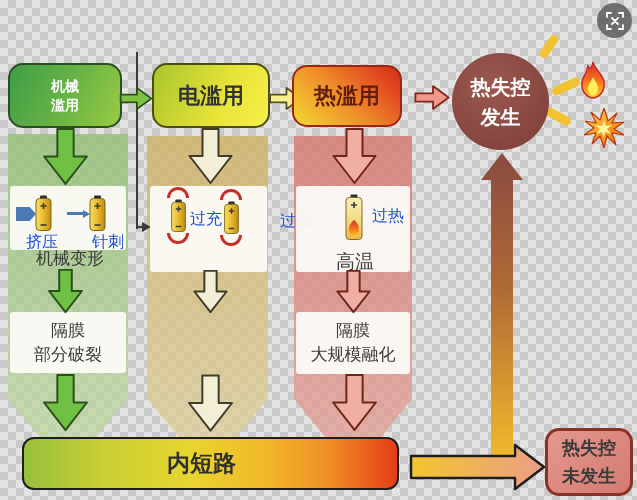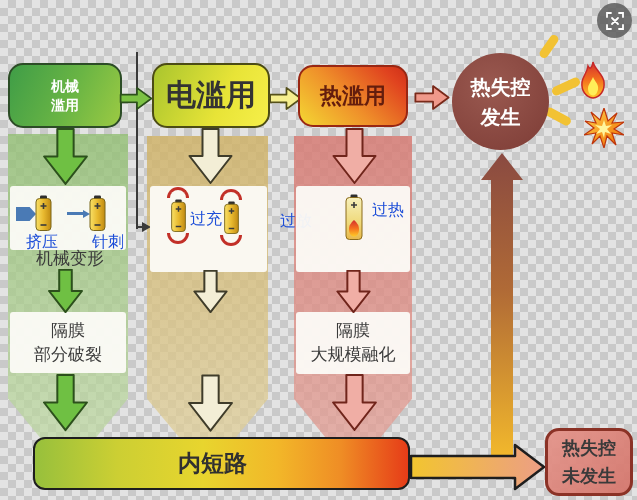--- a/index.html
+++ b/index.html
@@ -15,21 +15,21 @@
   .col{clip-path:polygon(0 0,100% 0,100% 87%,73% 100%,27% 100%,0 87%);}
   .col-mech{background:linear-gradient(180deg,rgba(147,191,117,.82),rgba(190,216,162,.72));}
   .col-elec{background:linear-gradient(180deg,rgba(207,178,104,.84),rgba(223,206,152,.74));}
   .col-therm{background:linear-gradient(180deg,rgba(214,124,117,.86),rgba(226,158,148,.76));}
   
   .topbox{display:flex;align-items:center;justify-content:center;text-align:center;
     font-weight:bold;border-radius:15px;box-sizing:border-box;}
   .box-mech{background:linear-gradient(115deg,#3f9d47 0%,#6ab544 55%,#9bca43 100%);
     border:2px solid #2c4c26;color:#ffffff;font-size:14px;line-height:1.35;}
   .box-elec{background:linear-gradient(115deg,#a9c52e 0%,#e8e437 60%,#f6ef4a 100%);
-    border:2px solid #4c4c14;color:#333333;font-size:30px;text-align:right;}
+    border:2px solid #4c4c14;color:#333333;font-size:22px;text-align:right;}
   .box-therm{background:linear-gradient(45deg,#f4d733 0%,#ef8f2a 45%,#e0431f 85%,#cf2f18 100%);
     border:2px solid #992713;color:#641d0d;font-size:22px;}
   
   .circle{border-radius:50%;background:radial-gradient(circle at 40% 35%,#9a5950,#84433c 75%);
     color:#fff;font-weight:bold;font-size:20px;line-height:1.5;display:flex;align-items:center;
     justify-content:center;text-align:center;}
   .ray{background:#f2c233;border-radius:5px;}
   
   .wbox{background:rgba(252,251,247,.95);border-radius:3px;box-sizing:border-box;}
   .caption{position:absolute;left:4px;right:0;text-align:center;color:#3b3b3b;
@@ -149,21 +149,22 @@
     <div class="minilabel" style="left:92px;top:25px;width:34px;margin-left:37px;">过放</div>
   </div>
 
   <div class="abs wbox" style="left:296px;top:186px;width:114px;height:86px;">
     <svg class="abs" style="left:49px;top:8px;" width="18" height="46" viewBox="0 0 18 46">
       <rect x="5.5" y="0.5" width="7" height="4" rx="1.2" fill="#2e2e2e"></rect>
       <rect x="1" y="3.5" width="16" height="42" rx="3.5" fill="url(#gBatHot)" stroke="#8a6a1a"></rect>
       <path d="M9 8 V14 M6 11 H12" stroke="#3a3a3a" stroke-width="1.6"></path>
       <path d="M9 26 C12 29 14 31 14 35.5 C14 40 11.5 42.5 9 42.5 C6.5 42.5 4 40 4 35.5 C4 31 6 29 9 26 Z" fill="url(#gFlame)"></path>
     </svg>
-    <div class="minilabel" style="left:72px;top:14px;width:40px;">过热</div>
+    <div class="minilabel" style="left:72px;top:20px;width:40px;">过热</div>
+    <div class="caption" style="top:62px;font-size:19px;">高温</div>
   </div>
 
   <div class="abs wbox" style="left:10px;top:312px;width:116px;height:61px;display:flex;align-items:center;justify-content:center;">
     <div class="caption pre" style="position:static;">隔膜
 部分破裂</div>
   </div>
   <div class="abs wbox" style="left:296px;top:312px;width:114px;height:62px;display:flex;align-items:center;justify-content:center;">
     <div class="caption pre" style="position:static;">隔膜
 大规模融化</div>
   </div>
@@ -204,21 +205,21 @@
   </div>
   <svg class="abs" style="left:119px;top:86px;" width="34" height="25" viewBox="0 0 34 26">
     <path d="M1 9 H18 V2 L33 13 L18 24 V17 H1 Z" fill="#7cc244" stroke="#2c501c" stroke-width="1.8" stroke-linejoin="round"></path>
   </svg>
   <div class="abs topbox box-elec" style="left:152px;top:63px;width:118px;height:65px;">
     <span>电滥用</span>
   </div>
   <svg class="abs" style="left:269px;top:86px;" width="33" height="25" viewBox="0 0 34 26">
     <path d="M1 9 H18 V2 L33 13 L18 24 V17 H1 Z" fill="#f6ef8e" stroke="#55501a" stroke-width="1.8" stroke-linejoin="round"></path>
   </svg>
-  <div class="abs topbox box-therm" style="left:298px;top:65px;width:110px;height:62px;text-align:right;">
+  <div class="abs topbox box-therm" style="left:292px;top:65px;width:110px;height:62px;text-align:right;">
     <span>热滥用</span>
   </div>
   <svg class="abs" style="left:410px;top:84px;" width="44" height="27" viewBox="0 0 34 26">
     <path d="M1 9 H18 V2 L33 13 L18 24 V17 H1 Z" fill="#f0998a" stroke="#7a2a1a" stroke-width="1.8" stroke-linejoin="round" vector-effect="non-scaling-stroke"></path>
   </svg>
 
   <svg class="abs" style="left:481px;top:153px;" width="42" height="304" viewBox="0 0 42 304">
     <path d="M21 0 L42 27 L32 27 L32 304 L10 304 L10 27 L0 27 Z" fill="url(#gVArrow)"></path>
   </svg>
 
@@ -232,21 +233,21 @@
   <svg class="abs" style="left:584px;top:108px;" width="40" height="40" viewBox="0 0 40 40">
     <polygon points="20,0 24,13 33,5 28,15 40,14 30,21 40,27 28,25 32,37 23,28 20,40 16,28 8,36 12,25 0,27 10,20 1,13 12,15 7,4 16,12" fill="url(#gBurst)" stroke="#bf360c" stroke-width="1.2"></polygon>
     <polygon points="20,12 22,18 28,17 23,21 27,26 21,24 20,30 18,24 12,26 16,21 11,17 18,18" fill="#fff59d"></polygon>
   </svg>
 
   <div class="abs circle pre" style="left:452px;top:53px;width:97px;height:97px;">
     <span>热失控
 发生</span>
   </div>
 
-  <div class="abs bar" style="left:33px;top:437px;width:377px;height:53px;">
+  <div class="abs bar" style="left:22px;top:437px;width:377px;height:53px;">
     <span>内短路</span>
   </div>
 
   <svg class="abs" style="left:409px;top:442px;" width="138" height="50" viewBox="0 0 138 50">
     <path d="M2 14 H106 V3 L135 25 L106 47 V36 H2 Z" fill="url(#gHArrow)" stroke="#1e1e1e" stroke-width="2.5" stroke-linejoin="round"></path>
   </svg>
 
   <div class="abs norun pre" style="left:545px;top:428px;width:88px;height:68px;">
     <span>热失控
 未发生</span>

